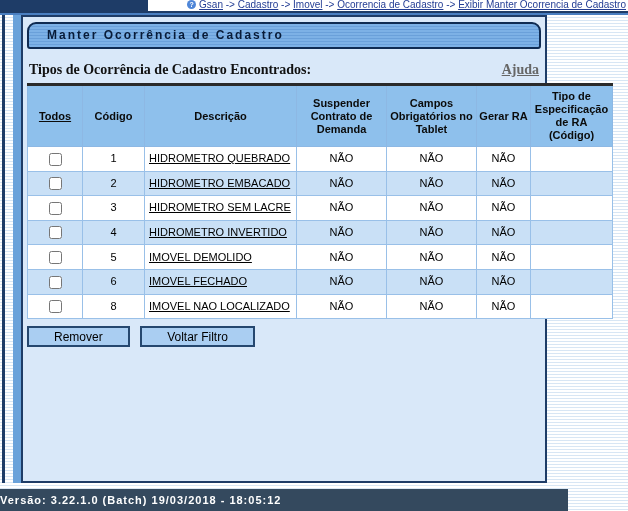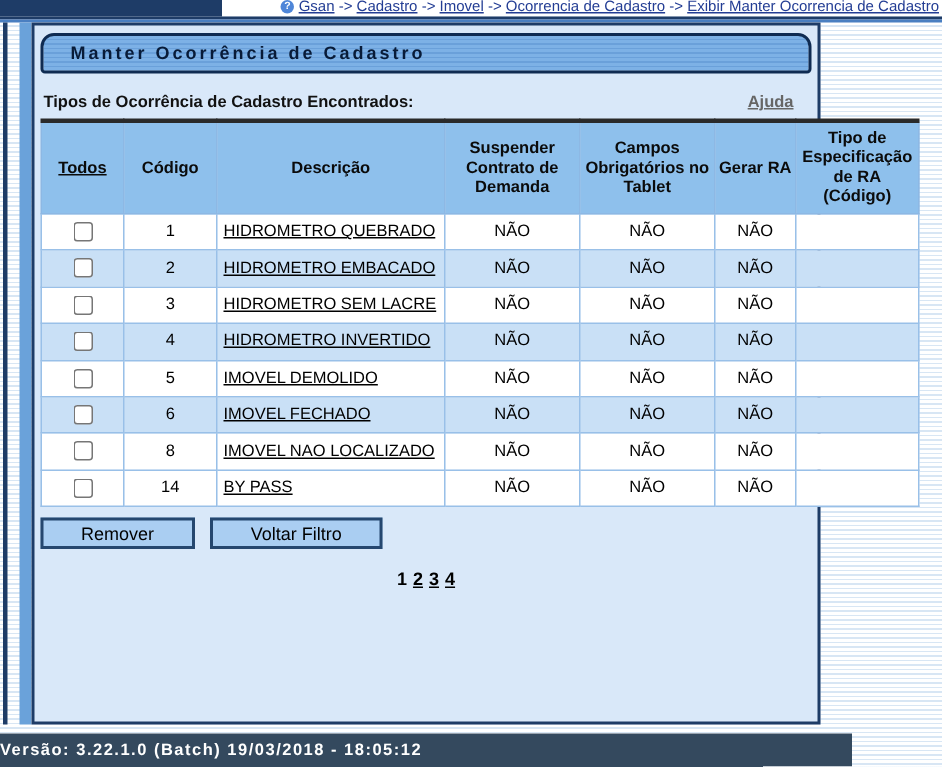--- a/index.html
+++ b/index.html
@@ -27,21 +27,21 @@
   .panel { position:absolute; top:15px; left:21px; width:526px; height:468px; background:#d9e8f9; border:2px solid #1e3c67; }
 
   .title-box {
     margin:5px 4px 0 4px; height:27px;
     background:repeating-linear-gradient(to bottom, #7db1e6 0px, #7db1e6 2px, #6aa0da 2px, #6aa0da 3px);
     border:2px solid #0f2b52; border-radius:9px 9px 3px 3px;
     color:#081b38; font-size:12px; font-weight:bold; letter-spacing:2px;
     line-height:23px; padding-left:18px;
   }
 
-  .results-bar { display:flex; justify-content:space-between; align-items:flex-end; margin:13px 16px 5px 6px; font-size:11px; font-weight:bold; color:#111; }
+  .results-bar { display:flex; justify-content:space-between; align-items:flex-end; margin:13px 6px 5px 6px; font-size:14px; font-weight:bold; color:#111;font-family:Liberation Serif, serif; }
   .ajuda-link { color:#666; text-decoration:underline; }
 
   table.grid { margin:0 4px; width:585px; border-collapse:collapse; font-size:11px; border-top:3px solid #2a2a2a; table-layout:fixed; }
   .grid th {
     background:#8ec0ec; border:1px solid #8db8e4; color:#0b0b0b;
     font-weight:bold; font-size:11px; line-height:13px; padding:4px 2px; text-align:center;
   }
   .grid td { border:1px solid #99c0e8; padding:5px 4px; text-align:center; color:#000; line-height:13px; }
   .grid tr.norm { background:#ffffff; }
   .grid tr.alt { background:#c9e0f6; }
@@ -170,38 +170,26 @@
     </tr>
         <tr class="norm">
       <td><input type="checkbox" style=""></td>
       <td>8</td>
       <td class="c-desc"><a href="#" class="desc-link">IMOVEL NAO LOCALIZADO</a></td>
       <td>NÃO</td>
       <td>NÃO</td>
       <td>NÃO</td>
       <td></td>
     </tr>
-        <tr class="norm">
-      <td><input type="checkbox" style=""></td>
-      <td>14</td>
-      <td class="c-desc"><a href="#" class="desc-link">BY PASS</a></td>
-      <td>NÃO</td>
-      <td>NÃO</td>
-      <td>NÃO</td>
-      <td></td>
-    </tr>
       </tbody>
   </table>
 
   <div class="buttons-row">
     <button class="gbtn">Remover</button>
     <button class="gbtn">Voltar Filtro</button>
   </div>
 
-  <div class="pagination">
-    <span class="current">1</span><a href="#">2</a><a href="#">3</a><a href="#">4</a>
-  </div>
 
 </div>
 
 <div class="footer">
   <span>Versão: 3.22.1.0 (Batch) 19/03/2018 - 18:05:12</span>
 </div>
 
 </body></html>

